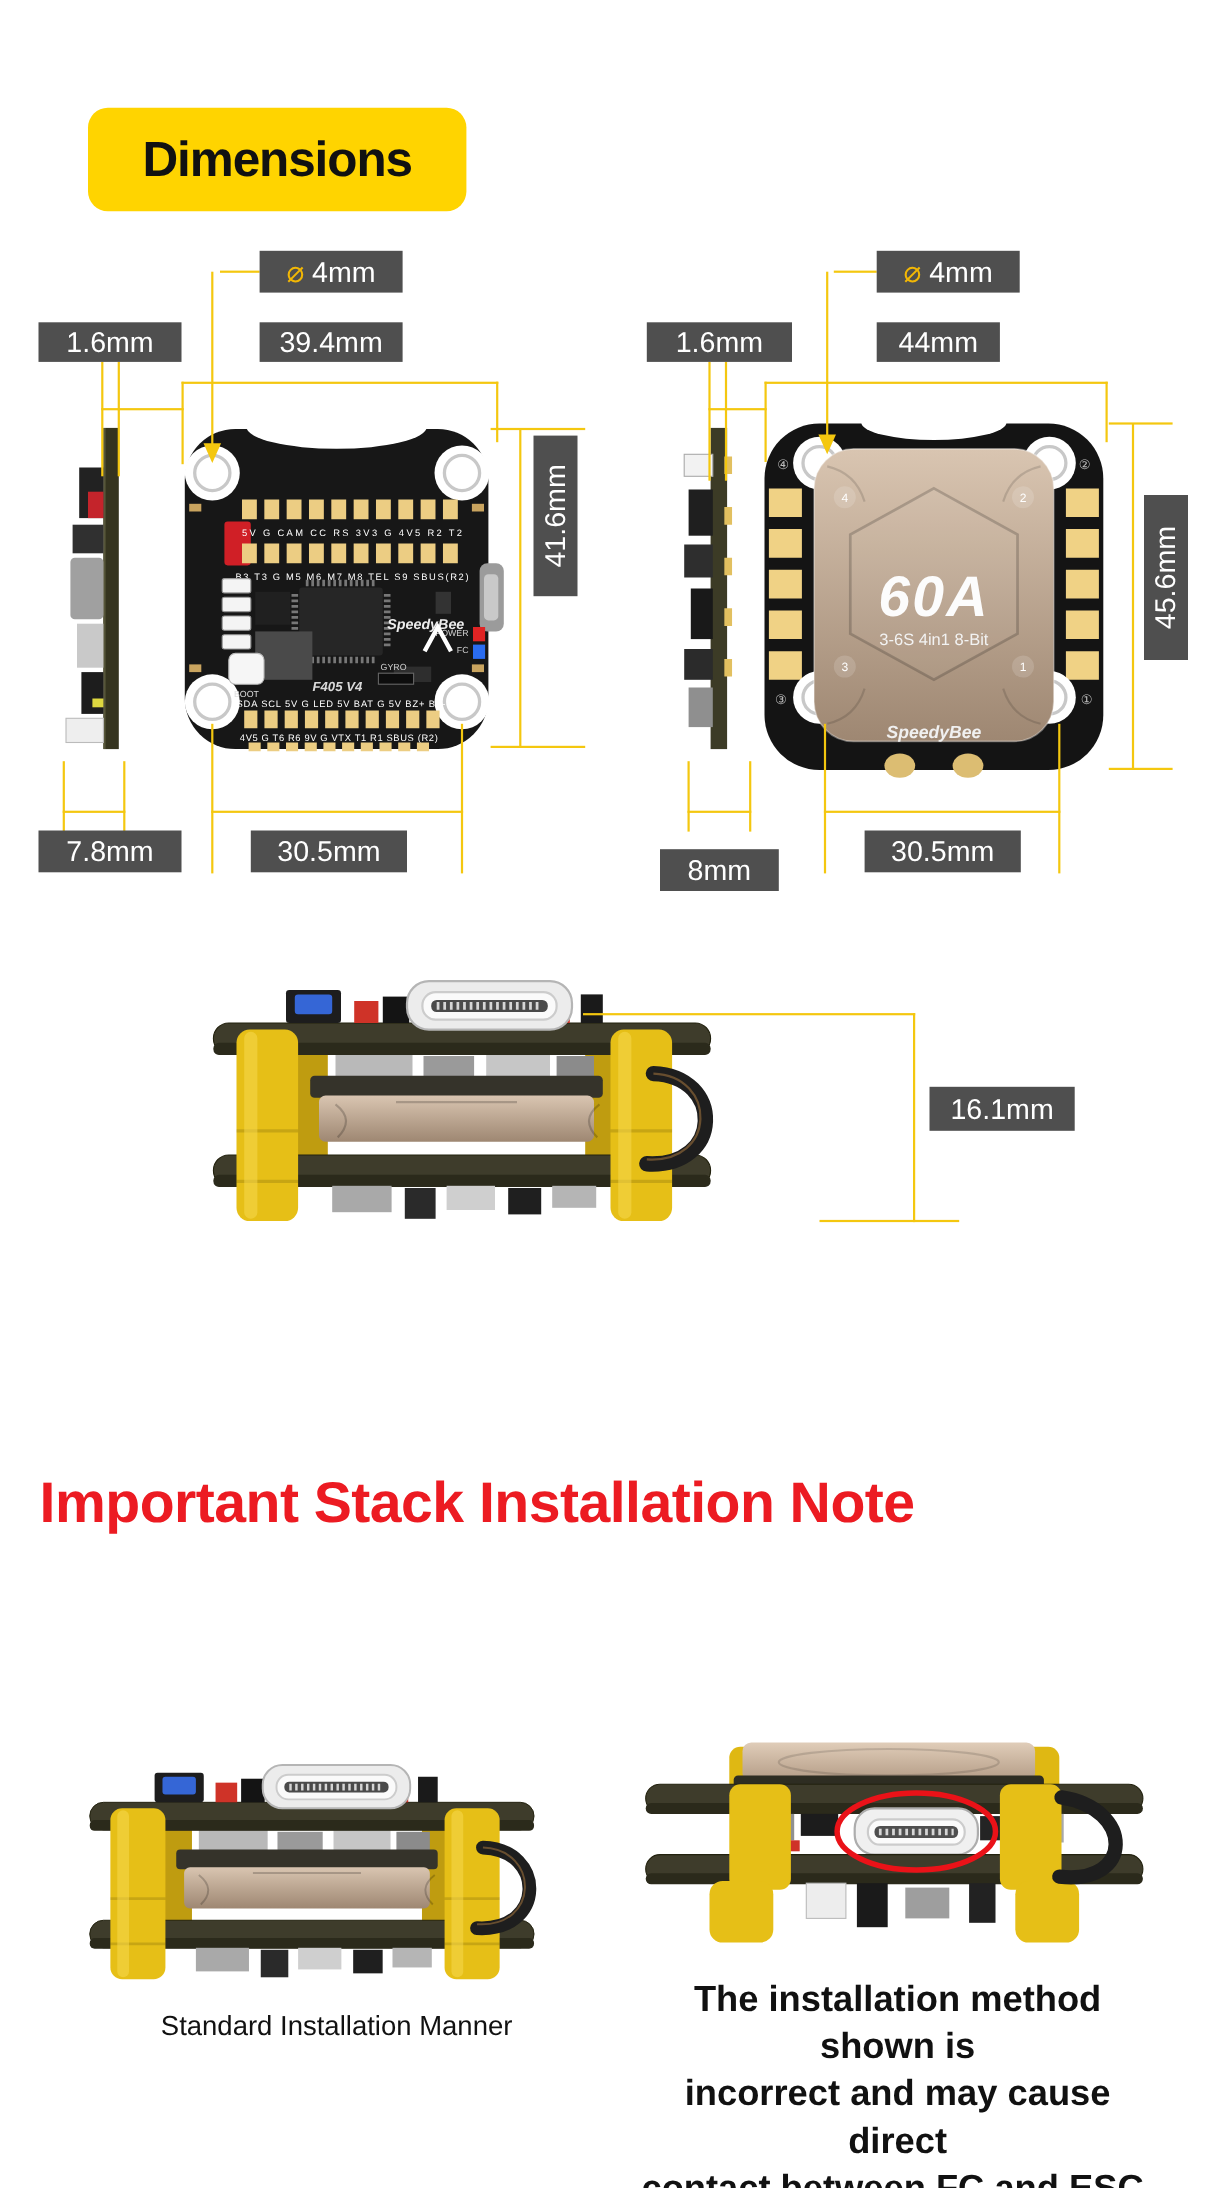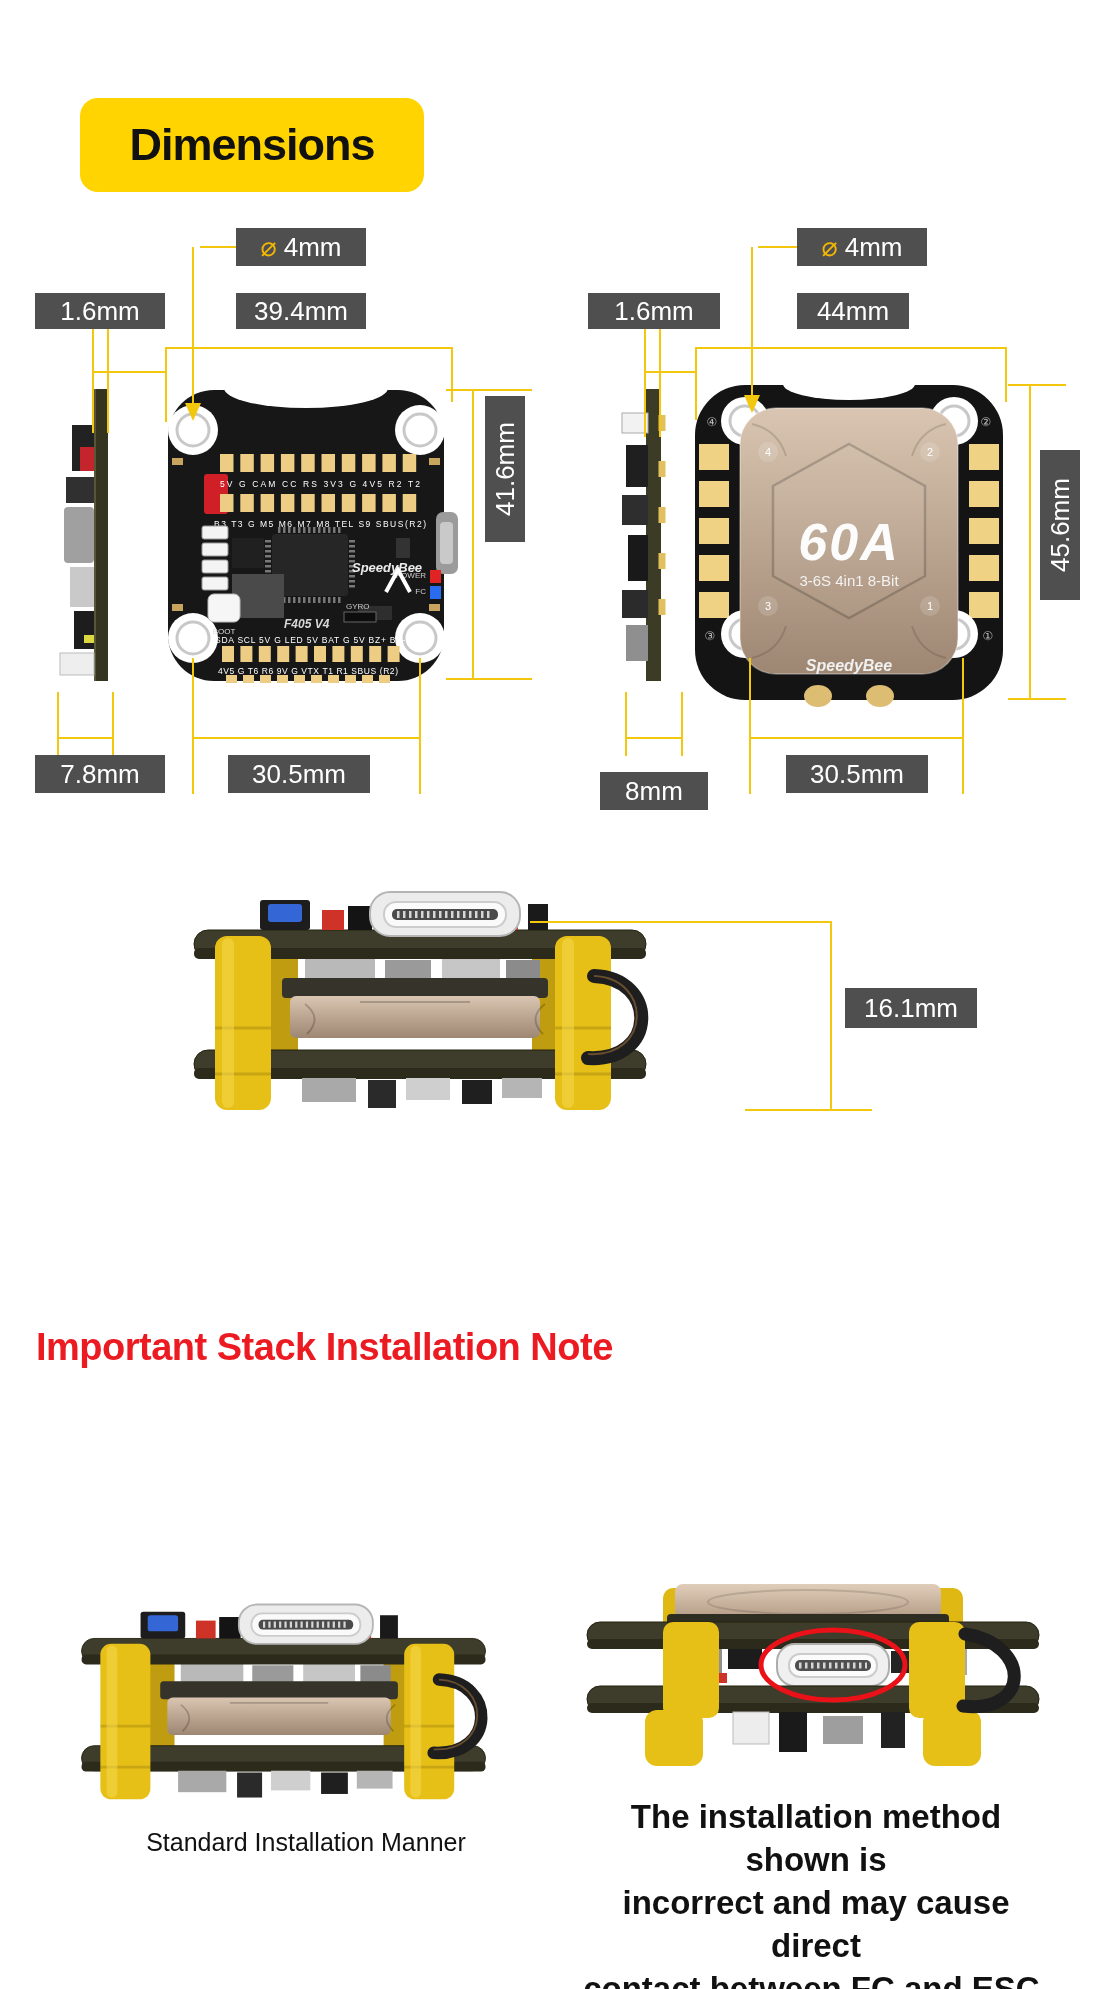--- a/index.html
+++ b/index.html
@@ -8,21 +8,21 @@
     border-radius:18px;display:flex;align-items:center;justify-content:center;
     font-size:45px;font-weight:bold;color:#111;letter-spacing:-1px;z-index:3;margin-left:36px;}
   .dlabel{position:absolute;background:#4f4f4f;color:#fff;display:flex;align-items:center;
     justify-content:center;font-size:26px;z-index:6;}
   .dlabel .phi{color:#f2b705;margin-right:7px;font-size:27px;}
   .vert{writing-mode:vertical-rl;transform:rotate(180deg);}
   .yl{position:absolute;background:#f4c70f;z-index:5;}
   .arr{position:absolute;width:0;height:0;border-left:8px solid transparent;
     border-right:8px solid transparent;border-top:18px solid #f4c70f;z-index:5;}
   svg.abs{position:absolute;z-index:2;overflow:visible;}
-  .heading{position:absolute;left:36px;top:1294px;font-size:38px;font-weight:bold;
+  .heading{position:absolute;left:36px;top:1294px;font-size:52px;font-weight:bold;
     color:#ec1b22;letter-spacing:-0.5px;z-index:3;}
   .bodytext{position:absolute;left:36px;top:1354px;width:1030px;font-size:31px;line-height:1.42;
     color:#141414;white-space:pre-line;z-index:3;}
   .cap{position:absolute;text-align:center;color:#111;z-index:3;}
   .cap-left{left:96px;top:1828px;width:420px;font-size:25px;}
   .cap-right{left:583px;top:1796px;width:466px;font-size:33px;line-height:1.3;white-space:pre-line;font-weight:bold;}
 </style>
 </head>
 <body>
 

